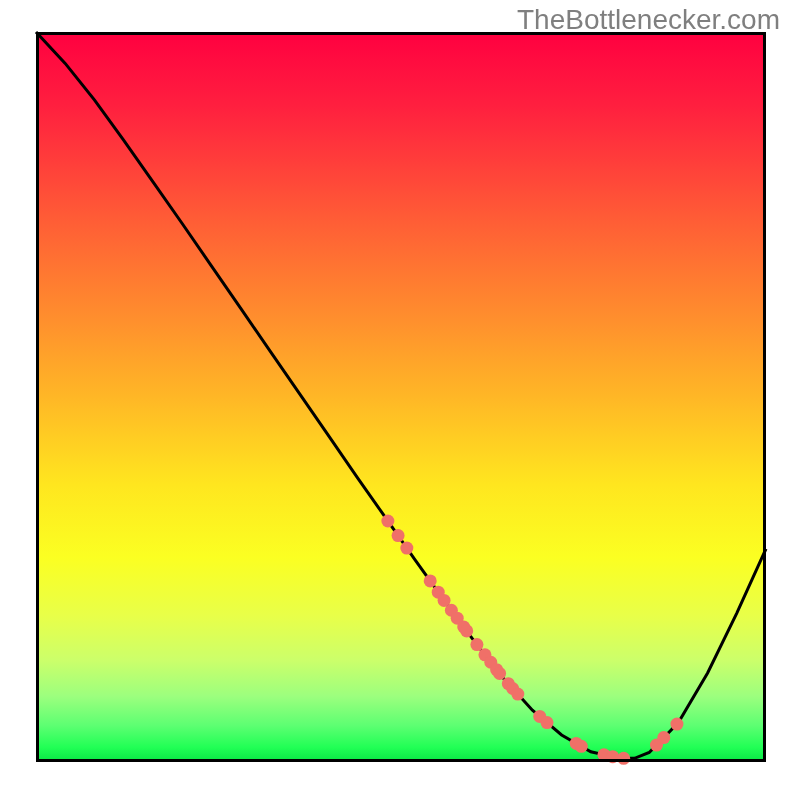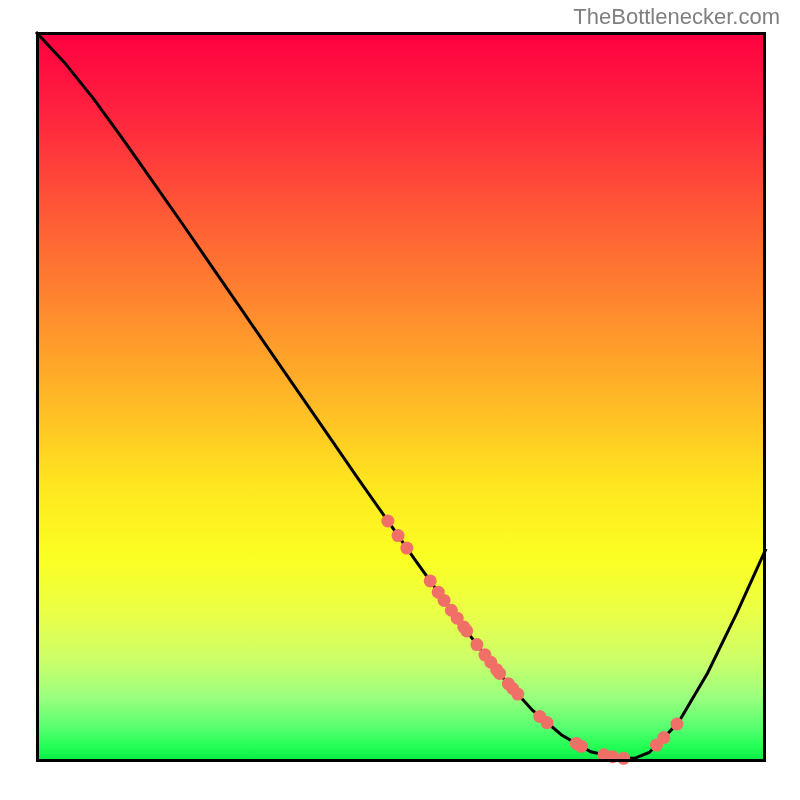--- a/index.html
+++ b/index.html
@@ -56,21 +56,21 @@
     left: 36px;
     top: 32px;
     width: 730px;
     height: 730px;
     overflow: visible;
   }
   .watermark {
     position: absolute;
     top: 4px;
     right: 20px;
-    font-size: 22px;
+    font-size: 28px;
     color: #7f7f7f;
     font-family: Arial, Helvetica, sans-serif;
     letter-spacing: 0;
   }
 </style>
 </head>
 <body>
 
 <div class="chart-wrap">
 

